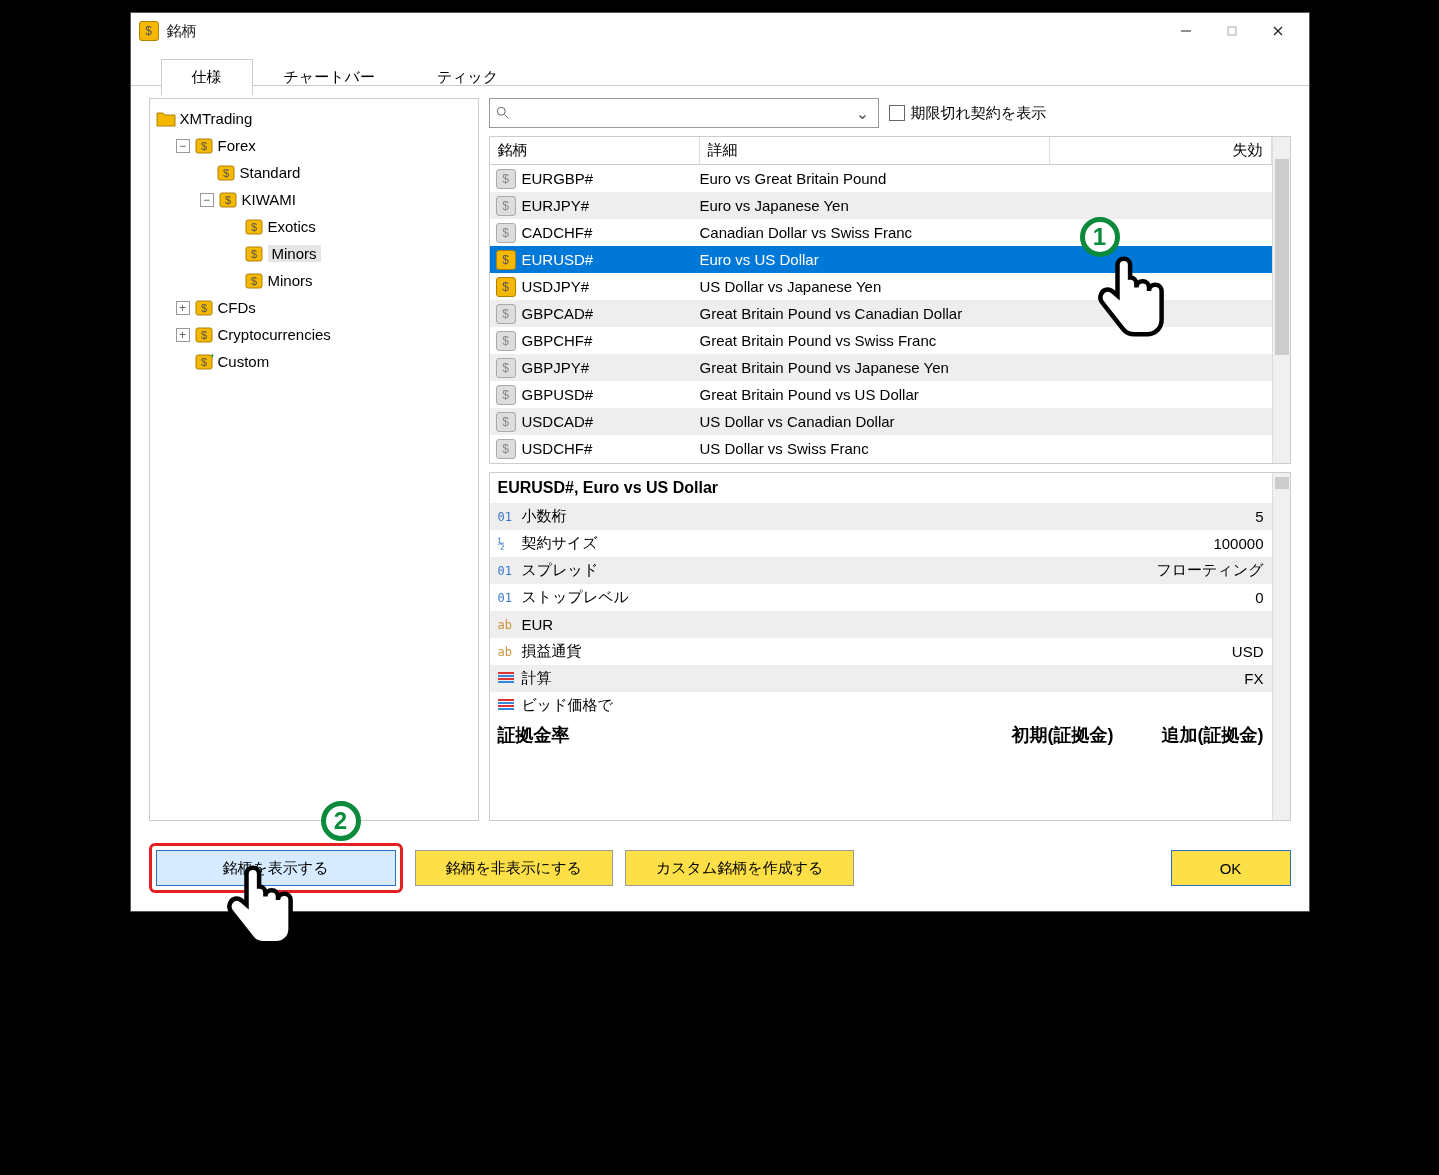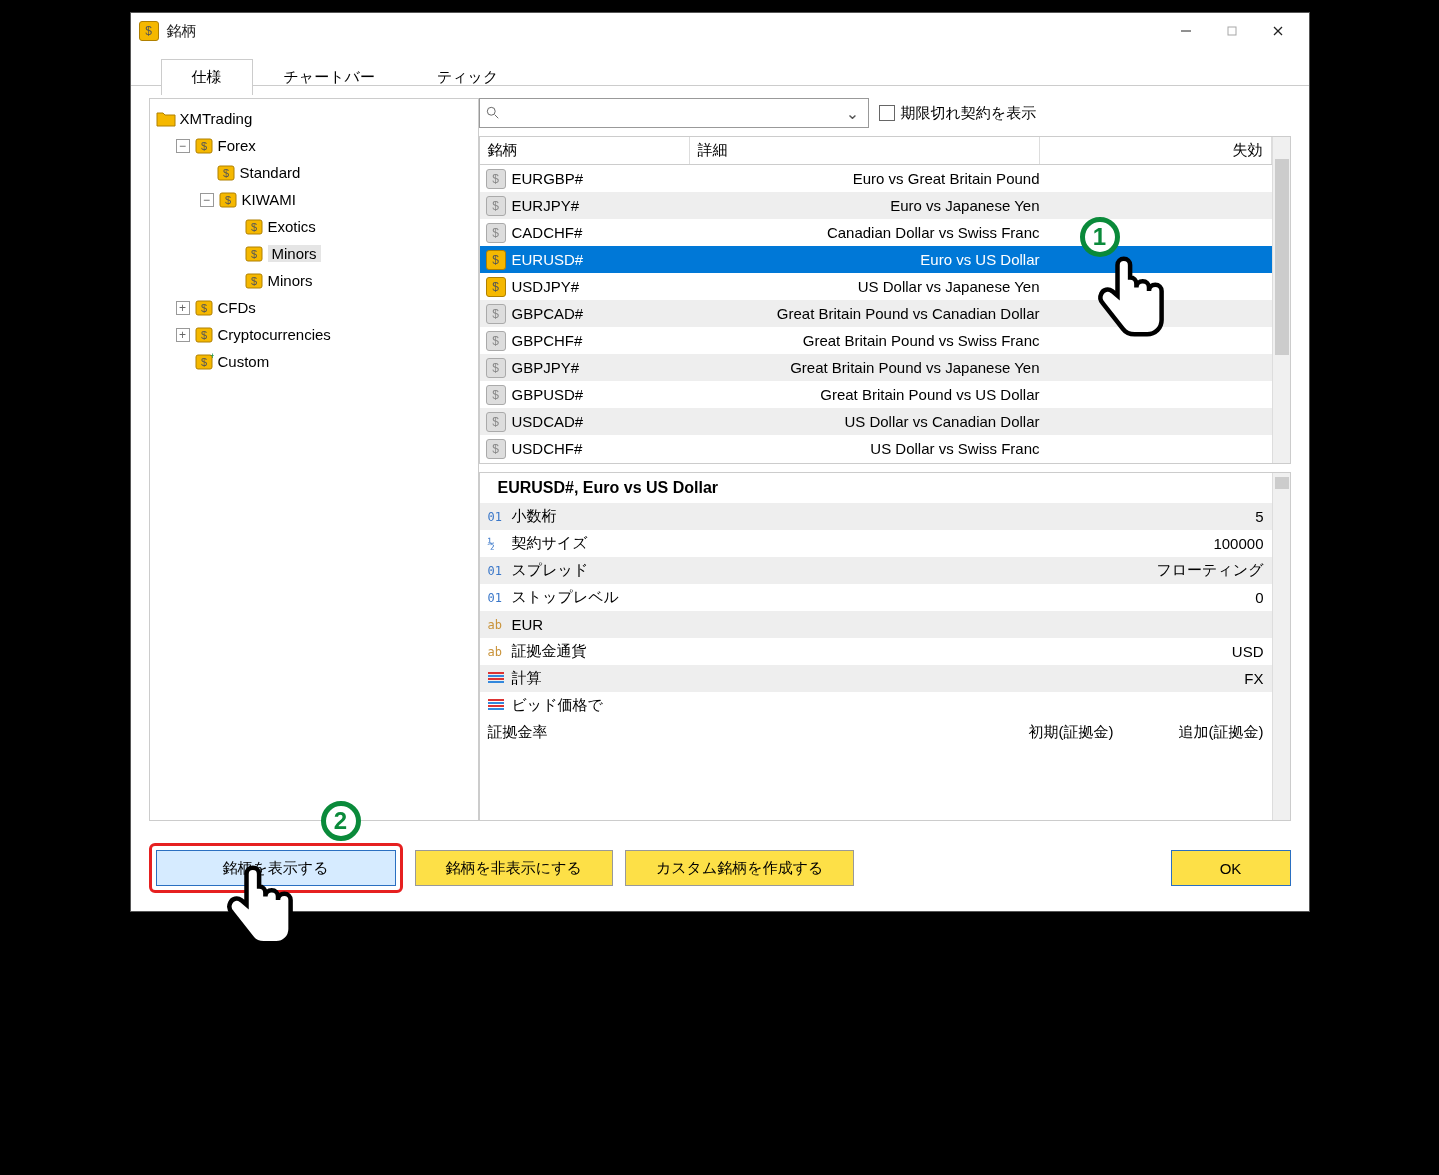--- a/index.html
+++ b/index.html
@@ -9,21 +9,21 @@
 .titlebar .app-icon { width: 20px; height: 20px; background: #f5b800; border: 1px solid #b08000; border-radius: 3px; display: flex; align-items: center; justify-content: center; color: #555; font-size: 12px; margin-right: 8px; }
 .titlebar .title { font-size: 15px; color: #222; }
 .titlebar .spacer { flex: 1; }
 .win-btn { width: 46px; height: 32px; display: flex; align-items: center; justify-content: center; font-size: 14px; color: #333; }
 .win-btn svg { width: 12px; height: 12px; }
 
 .tabs { display: flex; border-bottom: 1px solid #ccc; padding-left: 30px; }
 .tab { padding: 8px 30px; font-size: 15px; border: 1px solid transparent; border-bottom: none; position: relative; top: 10px; cursor: pointer; }
 .tab.active { border-color: #ccc; background: #fff; }
 
-.content { flex: 1; display: flex; padding: 12px 18px; min-height: 0; }
+.content { flex: 1; display: flex; gap: 10px; padding: 12px 18px; min-height: 0; }
 
 .tree-panel { width: 330px; border: 1px solid #ccc; padding: 6px; font-size: 15px; overflow: auto; }
 .tree-node { display: flex; align-items: center; height: 27px; cursor: pointer; }
 .tree-indent { display: inline-block; }
 .tree-expander { width: 14px; height: 14px; display: inline-flex; align-items: center; justify-content: center; font-size: 12px; color: #666; border: 1px solid #999; margin-right: 4px; }
 .tree-expander-space { width: 18px; display: inline-block; }
 .folder-icon { width: 20px; height: 18px; display: inline-flex; align-items: center; justify-content: center; margin-right: 4px; }
 .folder-icon svg { width: 20px; height: 18px; }
 .tree-label.selected { background: #e5e5e5; padding: 0 4px; }
 
@@ -40,38 +40,38 @@
 .grid-header { display: flex; border-bottom: 1px solid #ccc; height: 28px; font-size: 15px; }
 .grid-header .col { padding: 4px 8px; border-right: 1px solid #ddd; }
 .grid-body { flex: 1; overflow: hidden; position: relative; }
 .grow { display: flex; height: 27px; align-items: center; font-size: 15px; }
 .grow.alt { background: #eee; }
 .grow.selected { background: #0078d7; color: #fff; }
 .sym-icon { width: 20px; height: 20px; margin: 0 6px; border-radius: 3px; border: 1px solid #aaa; display: inline-flex; align-items: center; justify-content: center; font-size: 12px; }
 .sym-icon.gold { background: #f5b800; border-color: #b08000; color: #555; }
 .sym-icon.gray { background: #ddd; color: #888; }
 .col-sym { width: 210px; display: flex; align-items: center; }
-.col-det { width: 350px; text-align: right; }
+.col-det { width: 350px; }
 .col-exp { flex: 1; text-align: right; padding-right: 8px; }
 .grid-scroll { width: 18px; background: #f0f0f0; border-left: 1px solid #ddd; }
 .scroll-row { display: flex; height: 100%; }
 .sb-thumb { background: #ccc; width: 14px; margin: 2px; height: 60%; position: relative; top: 20px; }
 
 .detail { border: 1px solid #ccc; flex: 1; overflow: hidden; display: flex; }
 .detail-body { flex: 1; overflow: hidden; }
 .detail-scroll { width: 18px; background: #f0f0f0; border-left: 1px solid #ddd; position: relative; }
-.det-title { font-weight: bold; padding: 6px 8px; font-size: 16px; margin-left: 10px; }
+.det-title { font-weight: bold; padding: 6px 8px; font-size: 16px; }
 .det-row { display: flex; height: 27px; align-items: center; font-size: 15px; padding: 0 8px; }
 .det-row.alt { background: #eee; }
 .proto { width: 24px; font-size: 12px; font-family: monospace; color: #3a77c9; }
 .proto.ab { color: #c9933a; }
 .det-label { flex: 1; }
 .det-val { text-align: right; }
 .det-thumb { background: #ccc; width: 14px; margin: 2px; height: 12px; position: absolute; top: 2px; }
-.det-hdr-row { display: flex; padding: 4px 8px; font-weight: normal; font-size: 15px; justify-content: space-between; }
+.det-hdr-row { display: flex; padding: 4px 8px; font-weight: bold; font-size: 18px; justify-content: space-between; }
 
 .buttons { display: flex; padding: 10px 18px 18px; gap: 12px; align-items: center; }
 .btn { height: 36px; border: 1px solid #999; background: #fde047; font-size: 15px; padding: 0 30px; cursor: pointer; }
 .btn.primary { background: #d6ebff; border-color: #2a6fc1; }
 .btn.ok { border-color: #2a6fc1; width: 120px; text-align: center; padding: 0; display: flex; align-items: center; justify-content: center; }
 .btn-spacer { flex: 1; }
 .highlight-box { border: 3px solid #e62020; border-radius: 6px; padding: 4px; display: inline-block; }
 
 .callout { position: absolute; z-index: 50; pointer-events: none; }
 .callout .circle { width: 40px; height: 40px; border-radius: 50%; background: #fff; border: 5px solid #0a8a3a; display: flex; align-items: center; justify-content: center; font-size: 24px; font-weight: bold; color: #0a8a3a; font-family: sans-serif; }
@@ -377,21 +377,21 @@
                 <span class="proto ">01</span>
                 <span class="det-label">ストップレベル</span>
                 <span class="det-val">0</span>
               </div>
               <div class="det-row alt">
                 <span class="proto ab">ab</span>
                 <span class="det-val">EUR</span>
               </div>
               <div class="det-row">
                 <span class="proto ab">ab</span>
-                <span class="det-label">証拠金通貨</span>
+                <span class="det-label">損益通貨</span>
                 <span class="det-val">USD</span>
               </div>
               <div class="det-row alt">
                 <span class="proto"><span class="stripe-icon"><span style="background:#d33"></span><span style="background:#38d"></span><span style="background:#d33"></span><span style="background:#38d"></span></span></span>
                 <span class="det-label">計算</span>
                 <span class="det-val">FX</span>
               </div>
               <div class="det-row">
                 <span class="proto"><span class="stripe-icon"><span style="background:#d33"></span><span style="background:#38d"></span><span style="background:#d33"></span><span style="background:#38d"></span></span></span>
                 <span class="det-val">ビッド価格で</span>

